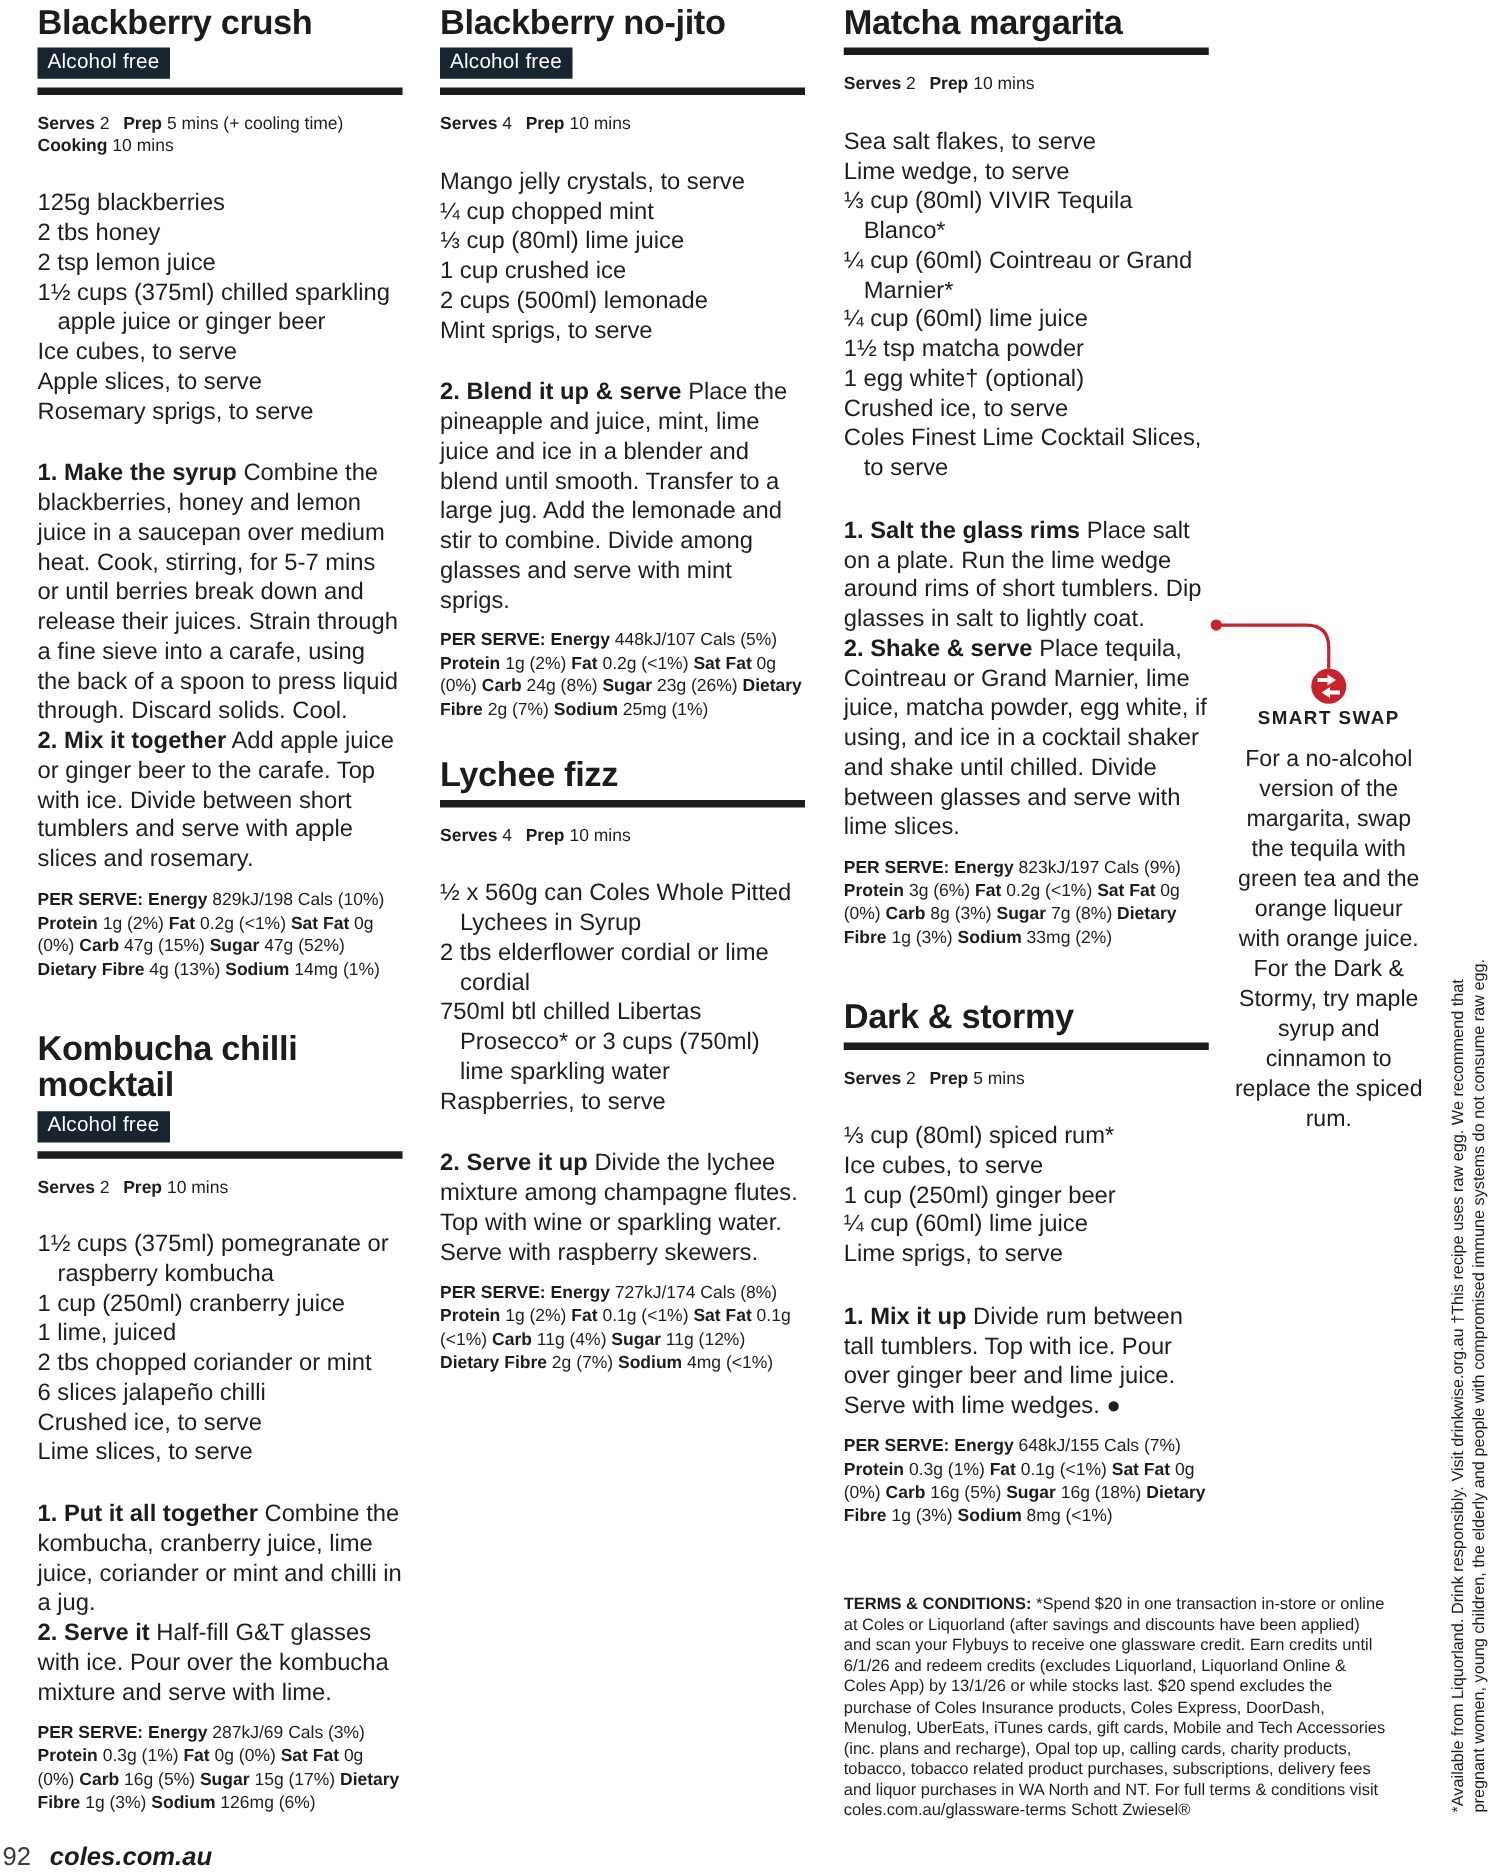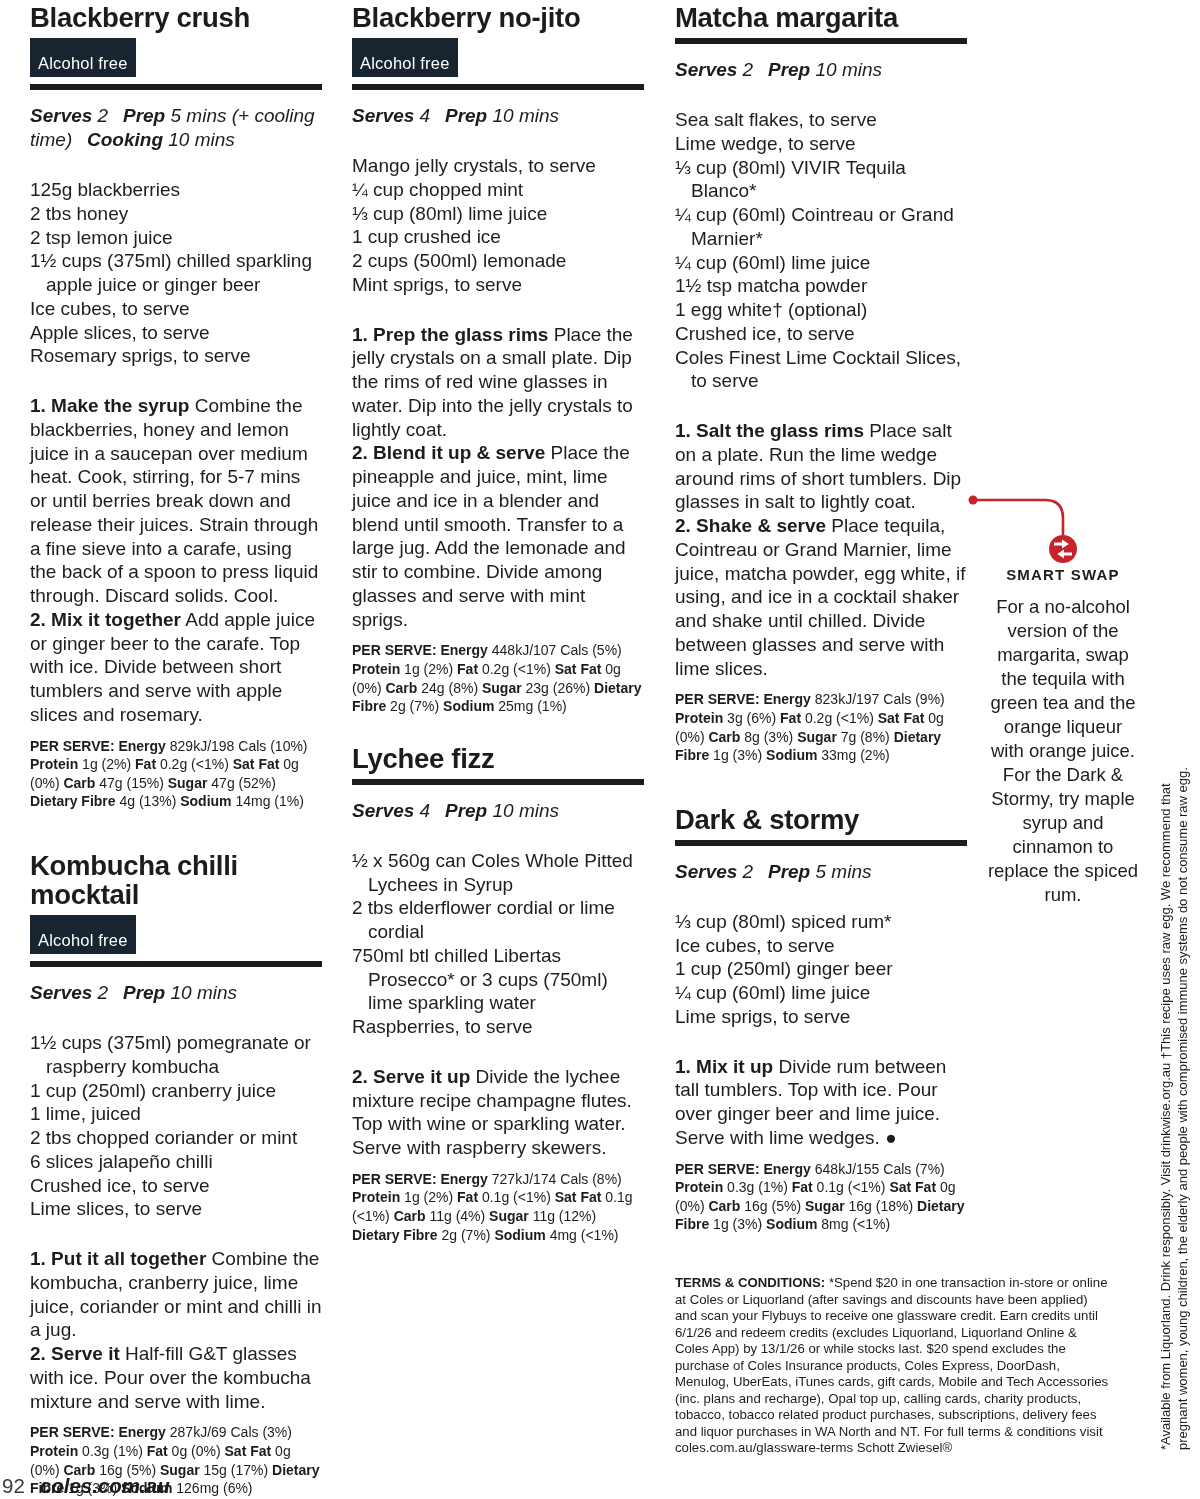--- a/index.html
+++ b/index.html
@@ -12,25 +12,25 @@
   #col1{left:30px;}
   #col2{left:352px;}
   #col3{left:675px;}
   .recipe{margin:0;}
   .rtitle{
     font-size:27.5px;line-height:1.06;font-weight:bold;margin:0 0 6px 0;
     letter-spacing:-0.3px;color:#1d1b1c;
   }
   .badge{
     display:inline-block;background:#182430;color:#ffffff;font-size:16.5px;
-    padding:16px 8px 4px 8px;margin:0 0 7px 0;letter-spacing:0.2px;
+    padding:2px 8px 4px 8px;margin:0 0 7px 0;letter-spacing:0.2px;
   }
   .rule{height:6px;background:#1d1b1c;margin:0;}
   .rule.tight{margin-top:4px;}
-  .meta{font-size:19px;line-height:1.26;margin:14px 0 0 0;font-style:italic;}
+  .meta{font-size:14px;line-height:1.26;margin:14px 0 0 0;}
   .ings{margin:26px 0 0 0;font-size:19px;line-height:1.25;}
   .ing{padding-left:16px;text-indent:-16px;}
   .method{margin:26px 0 0 0;font-size:19px;line-height:1.25;}
   .step{margin:0;}
   .pserve{font-size:14px;line-height:1.33;margin:10px 0 0 0;max-width:292px;}
   b{font-weight:bold;color:#1d1b1c;}
   .mt40{margin-top:40px;}
   .mt28{margin-top:28px;}
   
   #smart-swap{
@@ -113,38 +113,37 @@
     <p class="meta"><b>Serves</b> 4  <b>Prep</b> 10 mins</p>
     <div class="ings">
         <div class="ing">Mango jelly crystals, to serve</div>
         <div class="ing">¼ cup chopped mint</div>
         <div class="ing">⅓ cup (80ml) lime juice</div>
         <div class="ing">1 cup crushed ice</div>
         <div class="ing">2 cups (500ml) lemonade</div>
         <div class="ing">Mint sprigs, to serve</div>
       </div>
     <div class="method">
-      <p class="step"><b>1. Prep the glass rims</b> <span>Place the jelly crystals on a small plate. Dip the rims of red wine glasses in water. Dip into the jelly crystals to lightly coat.</span></p>
       <p class="step"><b>2. Blend it up &amp; serve</b> <span>Place the pineapple and juice, mint, lime juice and ice in a blender and blend until smooth. Transfer to a large jug. Add the lemonade and stir to combine. Divide among glasses and serve with mint sprigs.</span></p>
     </div>
     <p class="pserve"><b>PER SERVE: Energy</b> 448kJ/107 Cals (5%) <b>Protein</b> 1g (2%) <b>Fat</b> 0.2g (&lt;1%) <b>Sat Fat</b> 0g (0%) <b>Carb</b> 24g (8%) <b>Sugar</b> 23g (26%) <b>Dietary Fibre</b> 2g (7%) <b>Sodium</b> 25mg (1%)</p>
   </section>
 
   <section class="recipe mt28">
     <h2 class="rtitle">Lychee fizz</h2>
     <div class="rule tight"></div>
     <p class="meta"><b>Serves</b> 4  <b>Prep</b> 10 mins</p>
     <div class="ings">
         <div class="ing">½ x 560g can Coles Whole Pitted Lychees in Syrup</div>
         <div class="ing">2 tbs elderflower cordial or lime cordial</div>
         <div class="ing">750ml btl chilled Libertas Prosecco* or 3 cups (750ml) lime sparkling water</div>
         <div class="ing">Raspberries, to serve</div>
       </div>
     <div class="method">
-      <p class="step"><b>2. Serve it up</b> <span>Divide the lychee mixture recipe champagne flutes. Top with wine or sparkling water. Serve with raspberry skewers.</span></p>
+      <p class="step"><b>2. Serve it up</b> <span>Divide the lychee mixture among champagne flutes. Top with wine or sparkling water. Serve with raspberry skewers.</span></p>
     </div>
     <p class="pserve"><b>PER SERVE: Energy</b> 727kJ/174 Cals (8%) <b>Protein</b> 1g (2%) <b>Fat</b> 0.1g (&lt;1%) <b>Sat Fat</b> 0.1g (&lt;1%) <b>Carb</b> 11g (4%) <b>Sugar</b> 11g (12%) <b>Dietary Fibre</b> 2g (7%) <b>Sodium</b> 4mg (&lt;1%)</p>
   </section>
 
 </div>
 
 <div class="col" id="col3">
 
   <section class="recipe">
     <h2 class="rtitle">Matcha margarita</h2>

